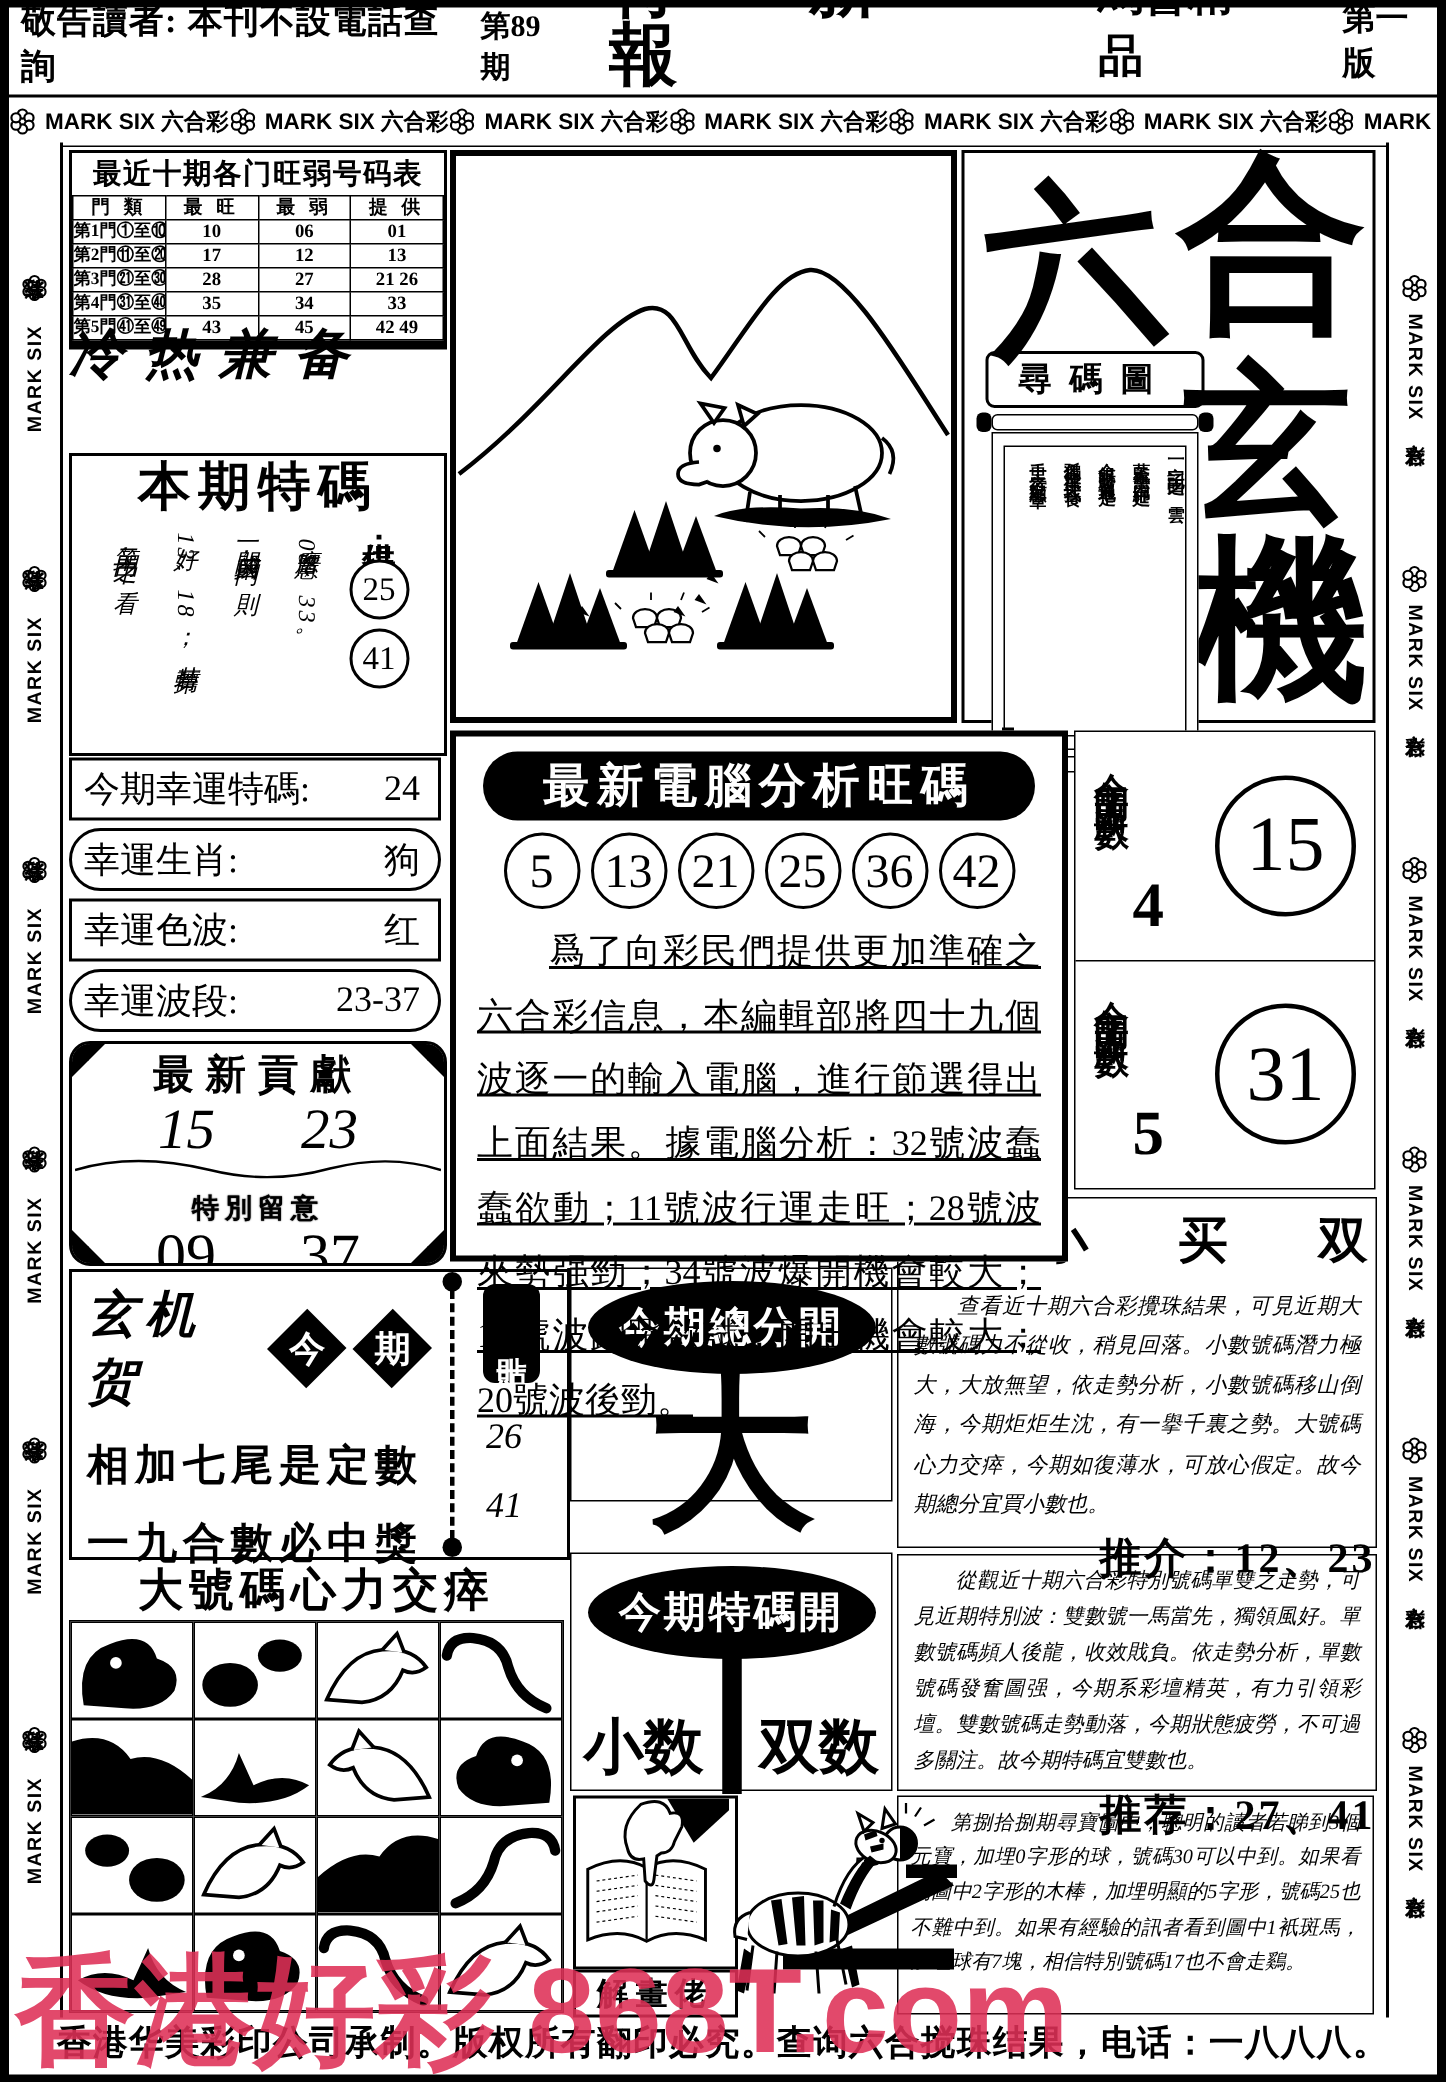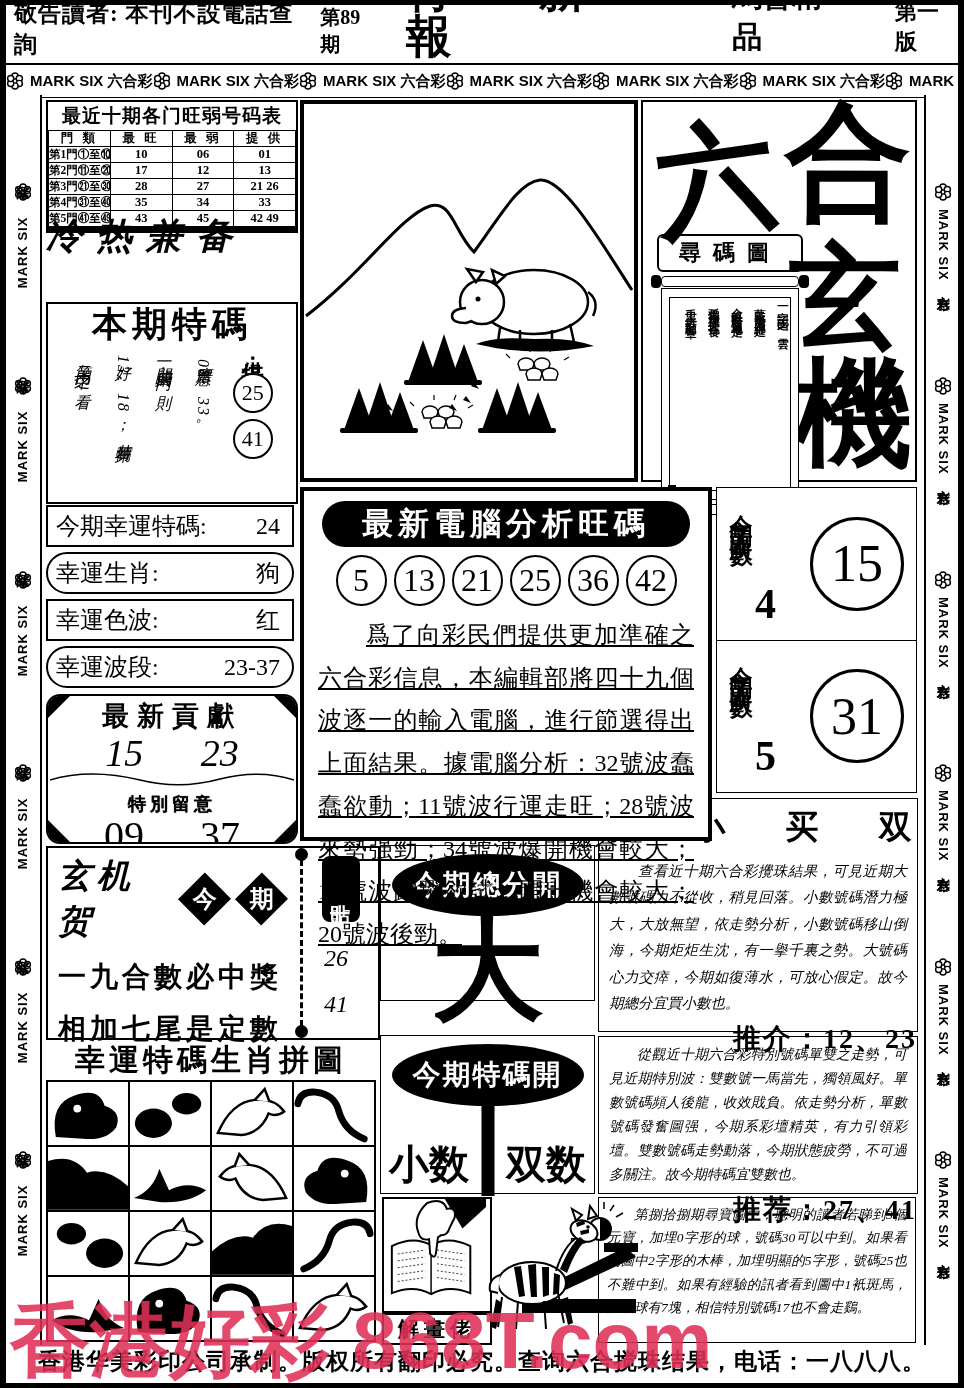--- a/index.html
+++ b/index.html
@@ -445,37 +445,37 @@
     <div class="my-main">
       <div class="my-titlerow">
         <span class="my-pre">玄机贺</span>
         <span class="diamond">
             <span>今</span>
           </span>
         <span class="diamond">
             <span>期</span>
           </span>
       </div>
+      <div class="my-line">相加七尾是定數</div>
       <div class="my-line">一九合數必中獎</div>
-      <div class="my-line">相加七尾是定數</div>
     </div>
     <div class="my-tips">
       <div class="dash"></div>
       <div class="tipbox">
           <span>貼士</span>
         </div>
       <div class="tipnums">
         <div>26</div>
         <div>41</div>
       </div>
     </div>
   </div>
 
   <div class="abs puzzle">
-    <div class="pz-title">幸運特碼生肖拼圖</div>
+    <div class="pz-title">大號碼心力交瘁</div>
     <div class="pz-grid">
       <div class="pz-cell">
           <svg viewBox="0 0 82 64">
             <use href="#frag-a"></use>
           </svg>
         </div>
       <div class="pz-cell">
           <svg viewBox="0 0 82 64">
             <use href="#frag-e"></use>
           </svg>

